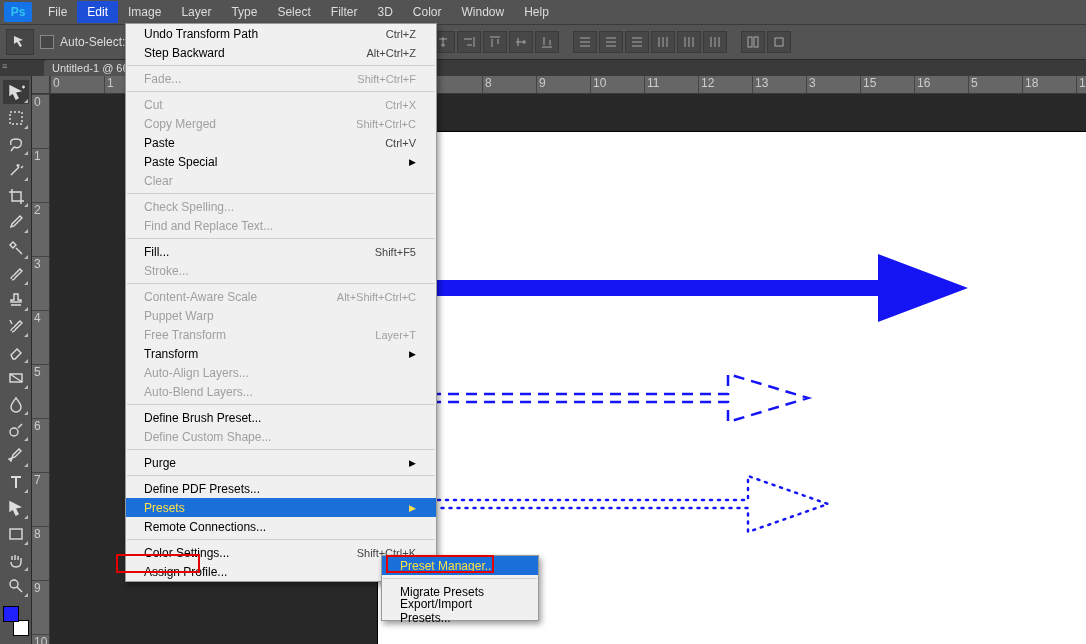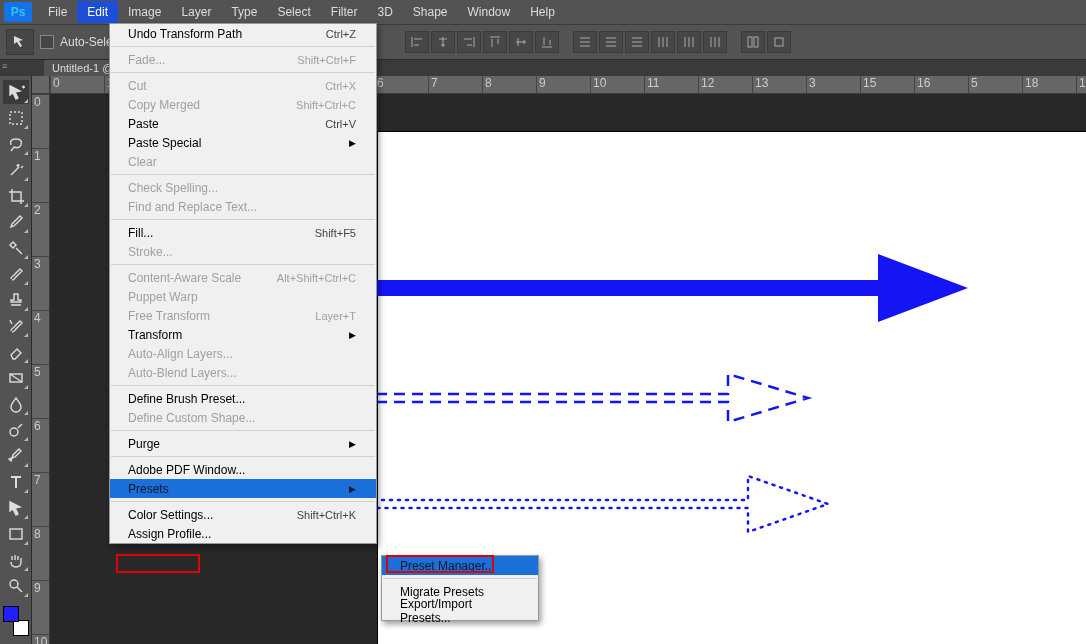--- a/index.html
+++ b/index.html
@@ -43,25 +43,25 @@
 .v-ruler { position:absolute; top:18px; left:0; width:18px; bottom:0; background:#666; color:#ccc; font-size:9px; border-right:1px solid #3a3a3a; }
 .v-tick { height:54px; border-top:1px solid #444; padding-left:2px;}
 .canvas { position:absolute; top:18px; left:18px; right:0; bottom:0; background:#282828; overflow:hidden;}
 .page { position:absolute; top:38px; left:328px; width:720px; height:600px; background:#fff; box-shadow: 0 0 0 1px #000;}
 .arrow-solid { position:absolute; top:108px; left:-20px; }
 .arrow-dashed { position:absolute; top:228px; left:-20px; }
 .arrow-dotted { position:absolute; top:330px; left:-20px; }
 
 
 .dropdown { position:absolute; background:#f0f0f0; border:1px solid #999; box-shadow: 2px 3px 6px rgba(0,0,0,0.4); }
-.dropdown.main { top:23px; left:109px; width:268px; }
+.dropdown.main { top:23px; left:125px; width:312px; }
 .dropdown.sub { top:555px; left:381px; width:158px; }
 .menu-item { display:flex; justify-content:space-between; align-items:center; padding: 2px 20px 2px 18px; color:#000; cursor:default; height:19px; position:relative;}
 .menu-item.disabled { color:#a0a0a0; }
-.menu-item.highlight { background:#1a6fd8; color:#0f172a; }
+.menu-item.highlight { background:#1a6fd8; color:#fde047; }
 .menu-item .arrow { font-size:9px; }
 .menu-sep { height:1px; background:#d0d0d0; margin: 3px 1px; }
 .red-box { position:absolute; border:2px solid #e40000; pointer-events:none; }
 .red-box.rb1 { top:554px; left:116px; width:84px; height:19px; }
 .red-box.rb2 { top:555px; left:386px; width:108px; height:18px; }
 .shortcut { color:#444; font-size:11px;}
 .menu-item.disabled .shortcut { color:#a0a0a0; }
 
 .tiny-handle { position:absolute; top:61px; left:2px; width:8px; height:10px; color:#999; font-size:9px;}
 </style>
@@ -74,21 +74,21 @@
     </div>
   <div id="menubar-items" style="display: flex;">
       <div class="menubar-item">File</div>
       <div class="menubar-item active">Edit</div>
       <div class="menubar-item">Image</div>
       <div class="menubar-item">Layer</div>
       <div class="menubar-item">Type</div>
       <div class="menubar-item">Select</div>
       <div class="menubar-item">Filter</div>
       <div class="menubar-item">3D</div>
-      <div class="menubar-item">Shape</div>
+      <div class="menubar-item">Color</div>
       <div class="menubar-item">Window</div>
       <div class="menubar-item">Help</div>
     </div>
 </div>
 
 <div class="optionsbar">
   <div class="tool-indicator">
     <svg width="16" height="16">
         <path d="M2 2 L2 10 L5 8 L8 13 L10 12 L7 7 L11 6 Z" fill="#ddd"></path>
       </svg>
@@ -363,20 +363,24 @@
       </div>
     </div>
   </div>
 </div>
 
 <div class="dropdown main" id="edit-menu">
     <div class="menu-item">
       <span>Undo Transform Path</span>
       <span class="shortcut">Ctrl+Z</span>
     </div>
+    <div class="menu-item">
+      <span>Step Backward</span>
+      <span class="shortcut">Alt+Ctrl+Z</span>
+    </div>
     <div class="menu-sep"></div>
     <div class="menu-item disabled">
       <span>Fade...</span>
       <span class="shortcut">Shift+Ctrl+F</span>
     </div>
     <div class="menu-sep"></div>
     <div class="menu-item disabled">
       <span>Cut</span>
       <span class="shortcut">Ctrl+X</span>
     </div>
@@ -439,26 +443,29 @@
     <div class="menu-item disabled">
       <span>Define Custom Shape...</span>
     </div>
     <div class="menu-sep"></div>
     <div class="menu-item">
       <span>Purge</span>
       <span class="arrow">▶</span>
     </div>
     <div class="menu-sep"></div>
     <div class="menu-item">
-      <span>Adobe PDF Window...</span>
+      <span>Define PDF Presets...</span>
     </div>
     <div class="menu-item highlight">
       <span>Presets</span>
       <span class="arrow">▶</span>
     </div>
+    <div class="menu-item">
+      <span>Remote Connections...</span>
+    </div>
     <div class="menu-sep"></div>
     <div class="menu-item">
       <span>Color Settings...</span>
       <span class="shortcut">Shift+Ctrl+K</span>
     </div>
     <div class="menu-item">
       <span>Assign Profile...</span>
     </div>
   </div>
 

